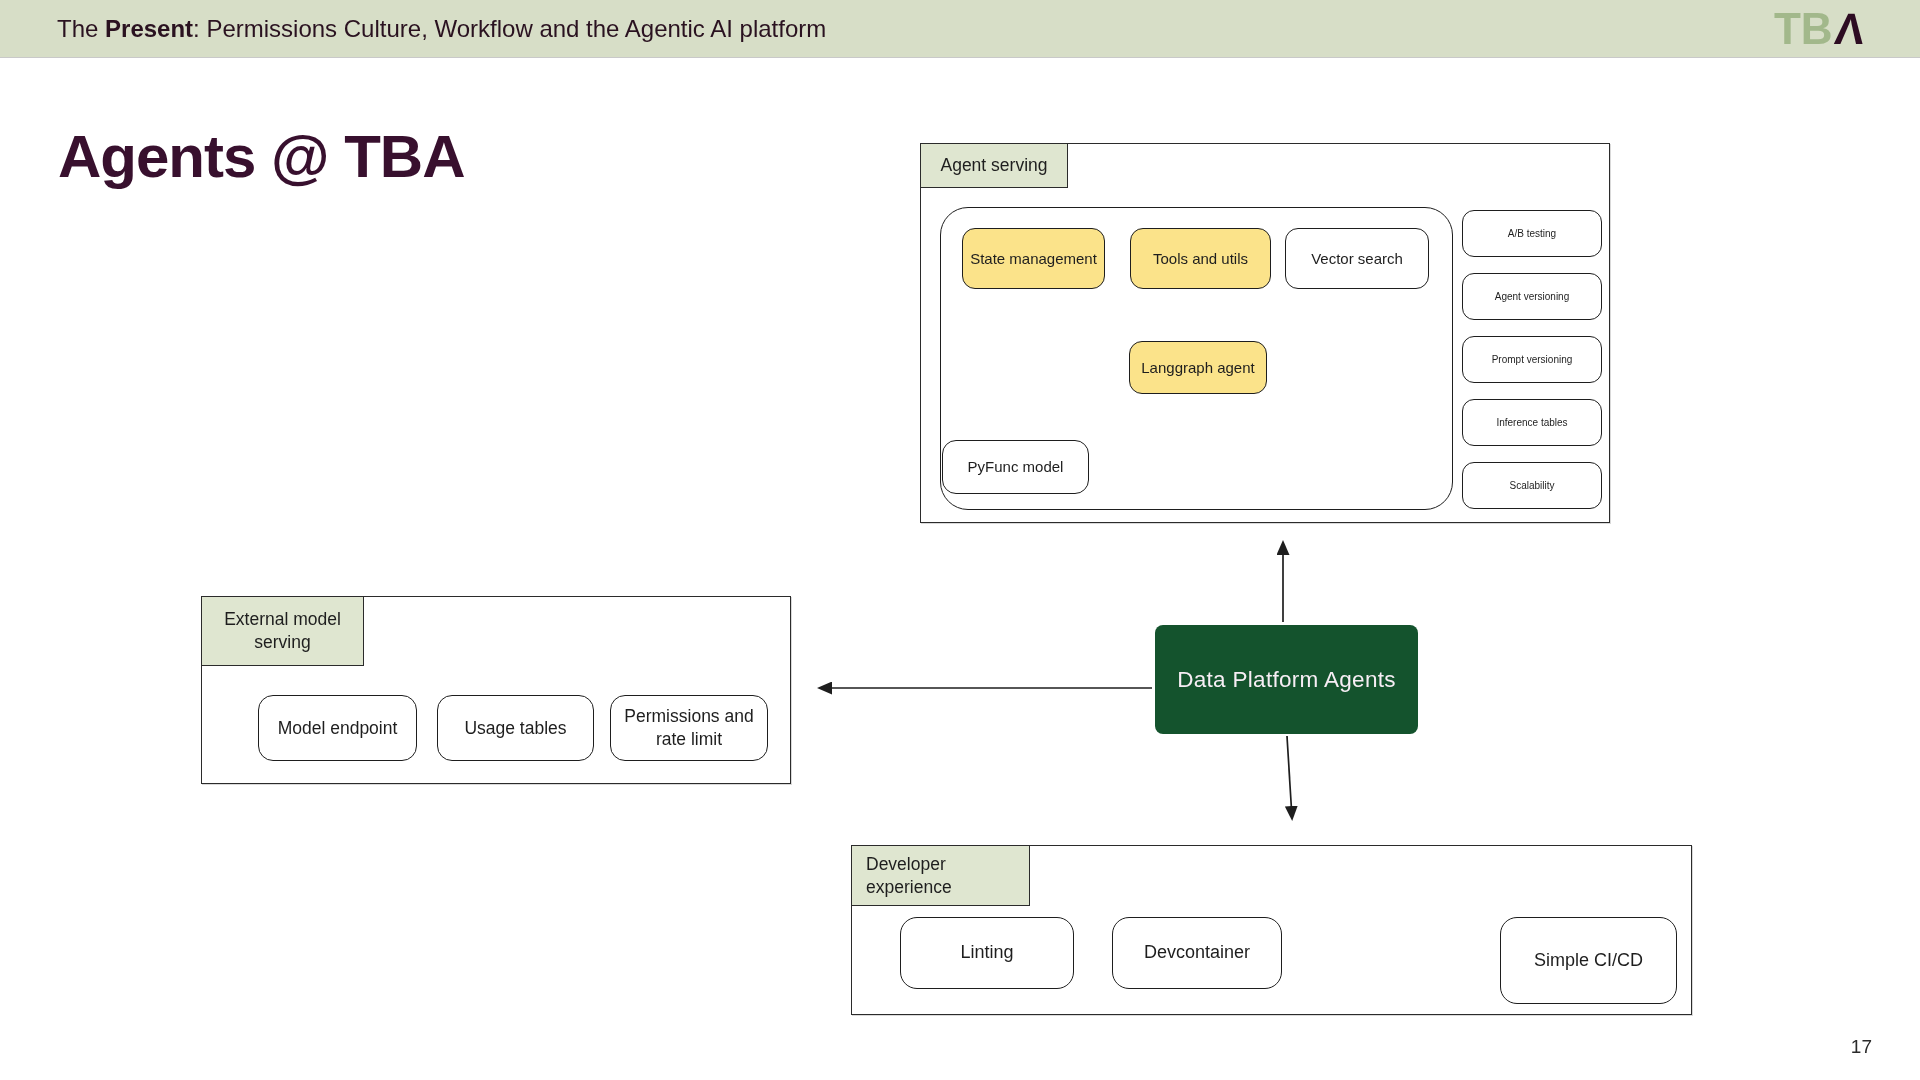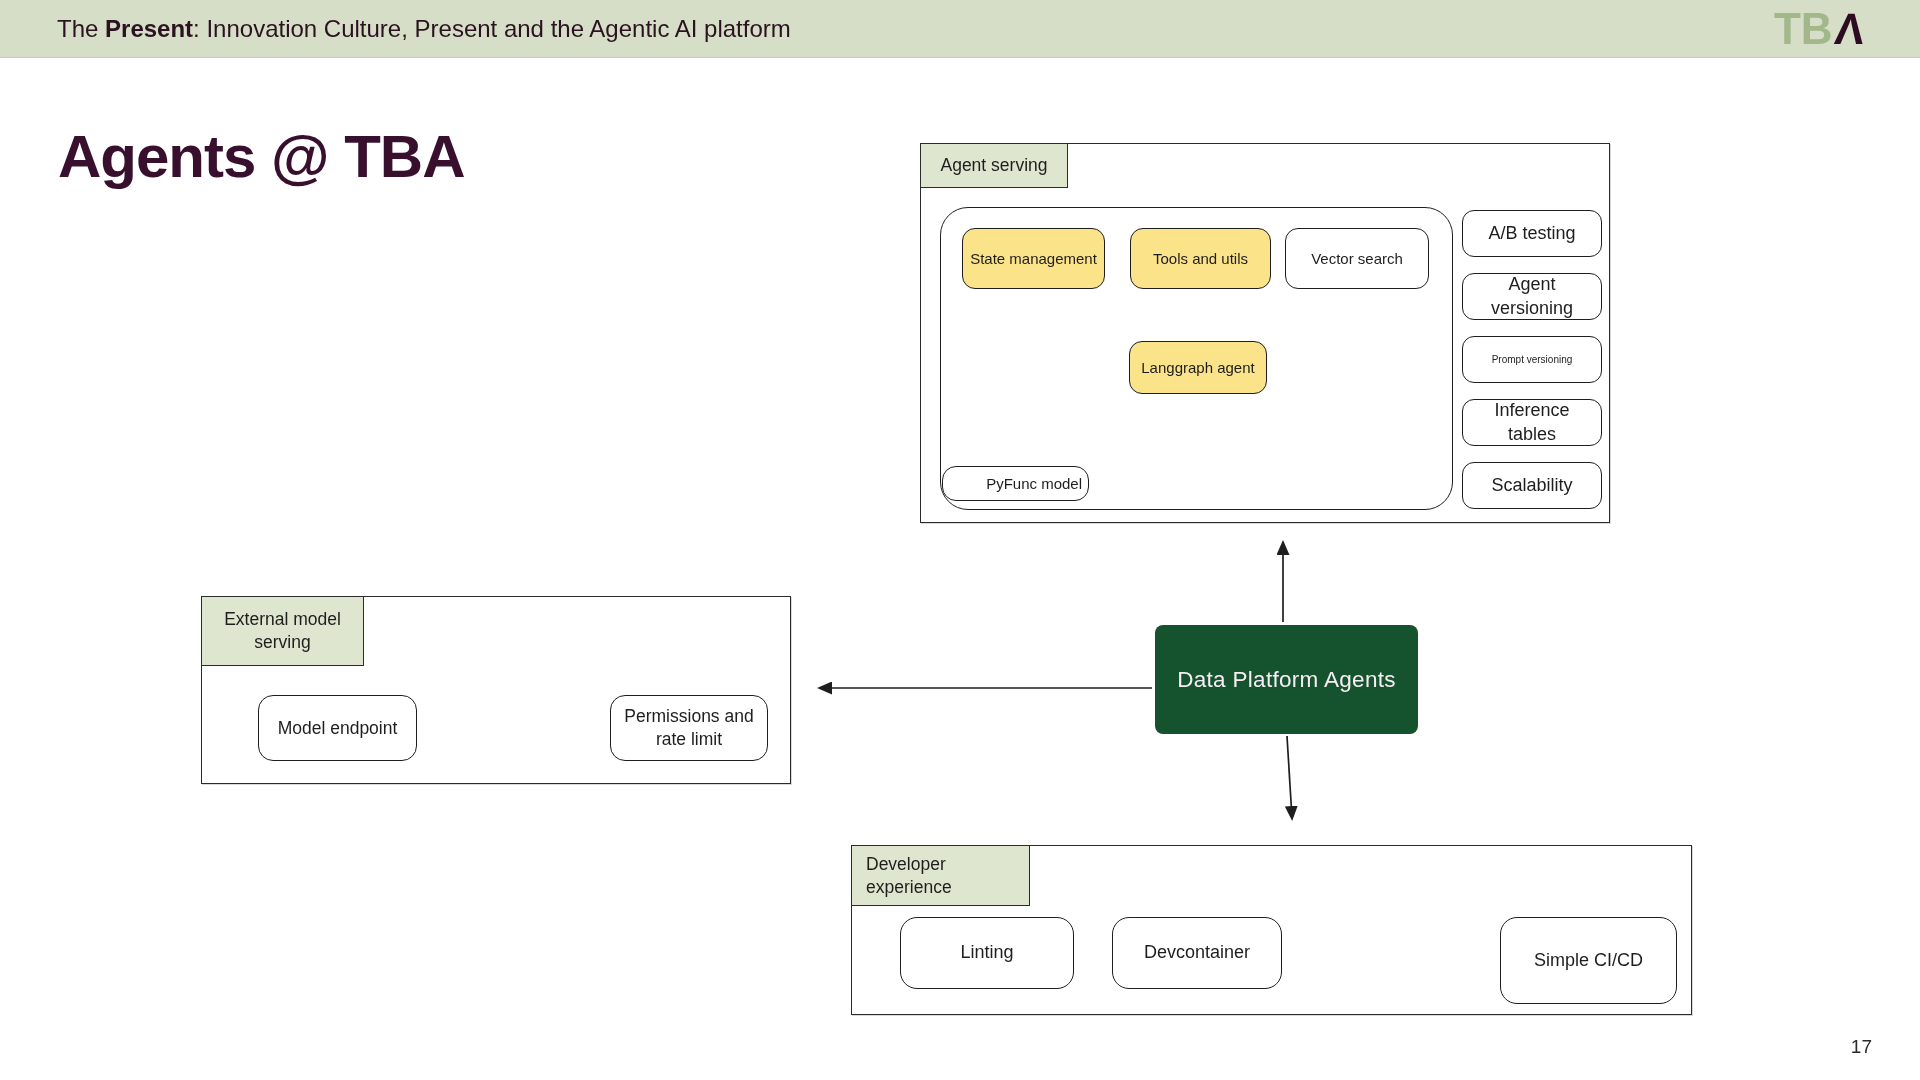--- a/index.html
+++ b/index.html
@@ -74,21 +74,21 @@
     position: absolute;
     background: #ffffff;
     border: 1.5px solid #1e1e1e;
     border-radius: 13px;
     display: flex; align-items: center; justify-content: center;
     text-align: center; line-height: 1.3;
     font-size: 15px;
     padding: 2px 6px;
   }
   .node.yellow { background: #fbe38a; }
-  .node.feature { border-radius: 12px; font-size: 18px; }
+  .node.feature { border-radius: 12px; font-size: 10px; }
   .node.big { border-radius: 17px; font-size: 18px; }
   .node.mid { border-radius: 15px; font-size: 17.5px; }
   .hub {
     position: absolute;
     background: #14532d;
     color: #f7eef5;
     border-radius: 8px;
     display: flex; align-items: center; justify-content: center;
     font-size: 22.5px; letter-spacing: 0.3px;
   }
@@ -98,21 +98,21 @@
     pointer-events: none;
   }
 </style>
 </head>
 <body>
 
 <div class="slide">
 
   <div class="header">
     <div class="header-title">
-      <span>The </span><span class="bold">Present</span><span>: Innovation Culture, Present and the Agentic AI platform</span>
+      <span>The </span><span class="bold">Present</span><span>: Permissions Culture, Workflow and the Agentic AI platform</span>
     </div>
     <div class="logo">
       <span class="tb">TB</span><span class="lam">Λ</span>
     </div>
   </div>
 
   <div class="page-title">Agents @ TBA</div>
 
   <svg class="arrows" viewBox="0 0 1920 1080">
     <defs>
@@ -140,21 +140,21 @@
   </div>
   <div class="node yellow" style="left:1130px; top:228px; width:141px; height:61px;">
     <span>Tools and utils</span>
   </div>
   <div class="node" style="left:1285px; top:228px; width:144px; height:61px;">
     <span>Vector search</span>
   </div>
   <div class="node yellow" style="left:1129px; top:341px; width:138px; height:53px;">
     <span>Langgraph agent</span>
   </div>
-  <div class="node" style="left:942px; top:466px; width:147px; height:35px; border-radius:14px;justify-content:flex-end;">
+  <div class="node" style="left:942px; top:440px; width:147px; height:54px; border-radius:14px;">
     <span>PyFunc model</span>
   </div>
 
   <div class="node feature" style="left:1462px; top:210px; width:140px; height:47px;">
     <span>A/B testing</span>
   </div>
   <div class="node feature" style="left:1462px; top:273px; width:140px; height:47px;">
     <span>Agent versioning</span>
   </div>
   <div class="node feature" style="left:1462px; top:336px; width:140px; height:47px; font-size:10px;">
@@ -167,20 +167,23 @@
     <span>Scalability</span>
   </div>
 
   <div class="group-box" style="left:201px; top:596px; width:590px; height:188px;"></div>
   <div class="tab" style="left:201px; top:596px; width:163px; height:70px;">
     <span>External model serving</span>
   </div>
   <div class="node mid" style="left:258px; top:695px; width:159px; height:66px;">
     <span>Model endpoint</span>
   </div>
+  <div class="node mid" style="left:437px; top:695px; width:157px; height:66px;">
+    <span>Usage tables</span>
+  </div>
   <div class="node mid" style="left:610px; top:695px; width:158px; height:66px;">
     <span>Permissions and rate limit</span>
   </div>
 
   <div class="hub" style="left:1155px; top:625px; width:263px; height:109px;">
     <span>Data Platform Agents</span>
   </div>
 
   <div class="group-box" style="left:851px; top:845px; width:841px; height:170px;"></div>
   <div class="tab left-align" style="left:851px; top:845px; width:179px; height:61px;">

